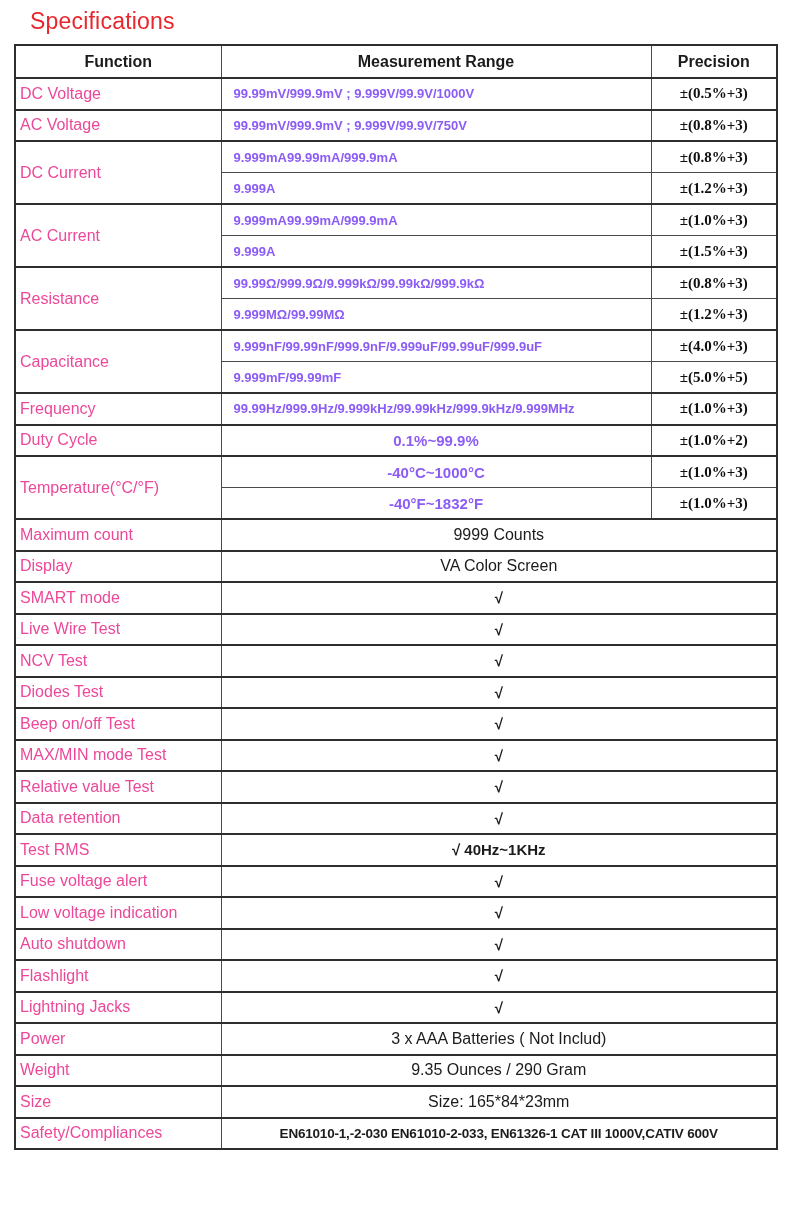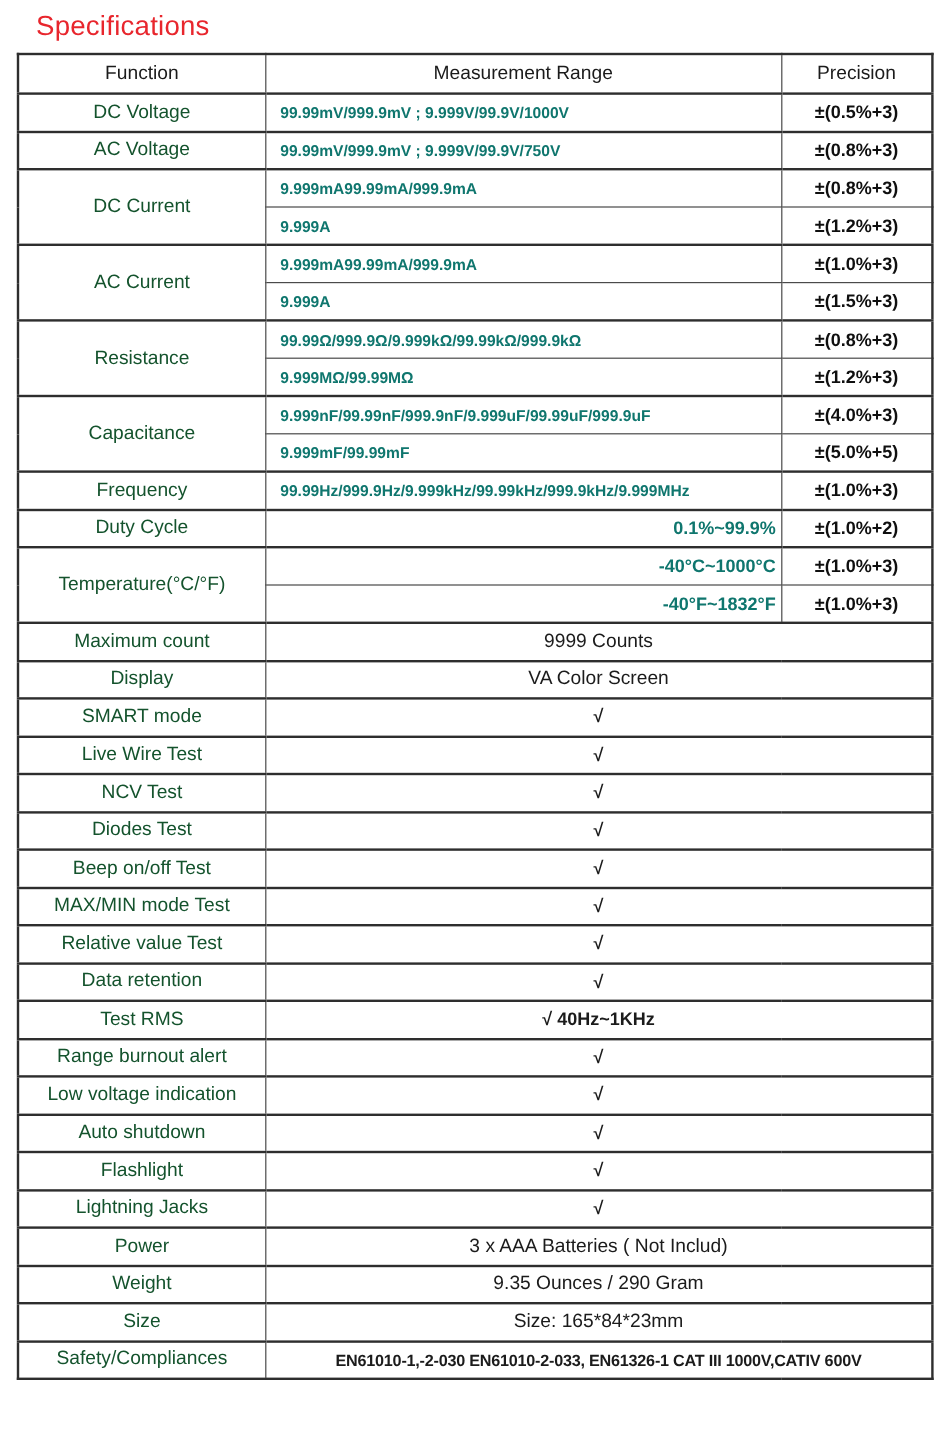--- a/index.html
+++ b/index.html
@@ -26,47 +26,48 @@
     height: 31.5px;
     padding: 1px 4px;
     vertical-align: middle;
     overflow: hidden;
     white-space: nowrap;
   }
   tr.group-start td { border-top: 2px solid #2e2e2e; }
   thead td {
     text-align: center;
     font-size: 16px;
-    font-weight: 400;
+    font-weight: 700;
     border-bottom: 2px solid #2e2e2e;
     height: 33px;
   }
   td.func-cell {
-    text-align: center;
+    text-align: left;
     font-size: 16px;
     font-weight: 400;
-    color: #14532d;
+    color: #ec4899;
   }
   td.range-cell {
     text-align: left;
     padding-left: 12px;
     font-size: 13px;
     font-weight: 700;
-    color: #0f766e;
+    color: #8b5cf6;
   }
   td.range-cell.center {
-    text-align: right;
+    text-align: center;
     padding-left: 4px;
     font-size: 15px;
   }
   td.precision-cell {
     text-align: center;
     font-size: 15px;
     font-weight: 700;
     color: #0f0f0f;
+    font-family: Liberation Serif, serif;
   }
   td.span-cell { text-align: center; }
   td.span-cell.style-regular { font-size: 16px; font-weight: 400; }
   td.span-cell.style-bold { font-size: 15px; font-weight: 700; }
   td.span-cell.style-bold-small { font-size: 13.5px; font-weight: 700; letter-spacing: -0.2px; margin-left: 10px; }
 </style>
 </head>
 <body>
 
 <div class="page">
@@ -189,21 +190,21 @@
         </tr>
         <tr class="group-start">
           <td class="func-cell">Data retention</td>
           <td class="span-cell style-bold" colspan="2">√</td>
         </tr>
         <tr class="group-start">
           <td class="func-cell">Test RMS</td>
           <td class="span-cell style-bold" colspan="2">√ 40Hz~1KHz</td>
         </tr>
         <tr class="group-start">
-          <td class="func-cell">Range burnout alert</td>
+          <td class="func-cell">Fuse voltage alert</td>
           <td class="span-cell style-bold" colspan="2">√</td>
         </tr>
         <tr class="group-start">
           <td class="func-cell">Low voltage indication</td>
           <td class="span-cell style-bold" colspan="2">√</td>
         </tr>
         <tr class="group-start">
           <td class="func-cell">Auto shutdown</td>
           <td class="span-cell style-bold" colspan="2">√</td>
         </tr>

